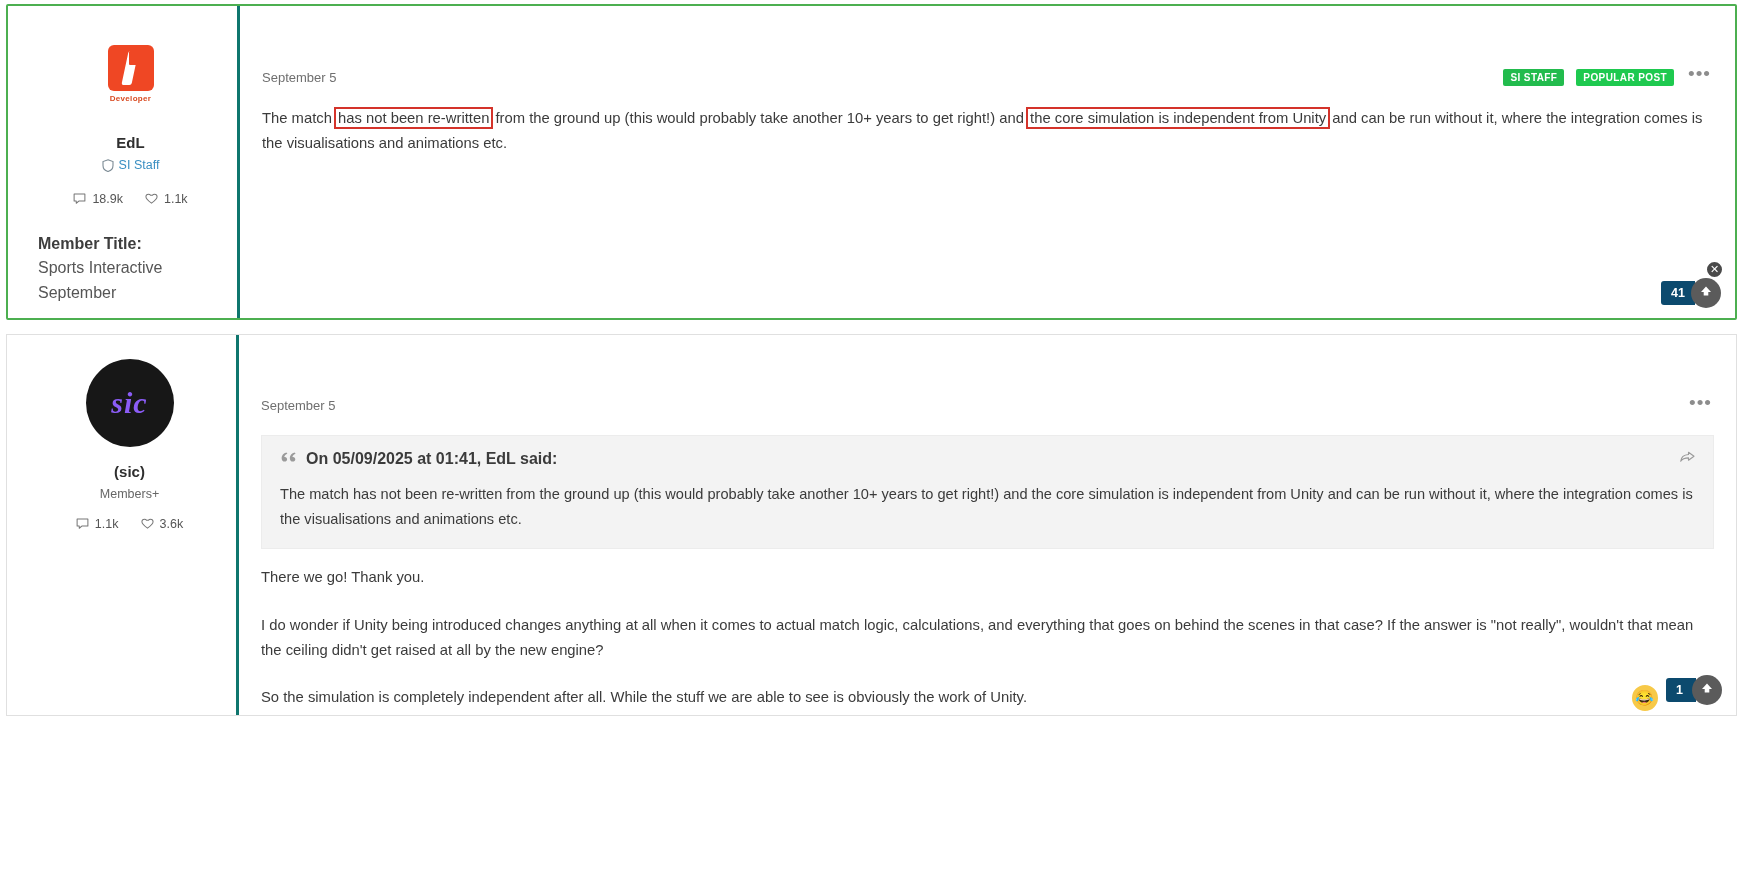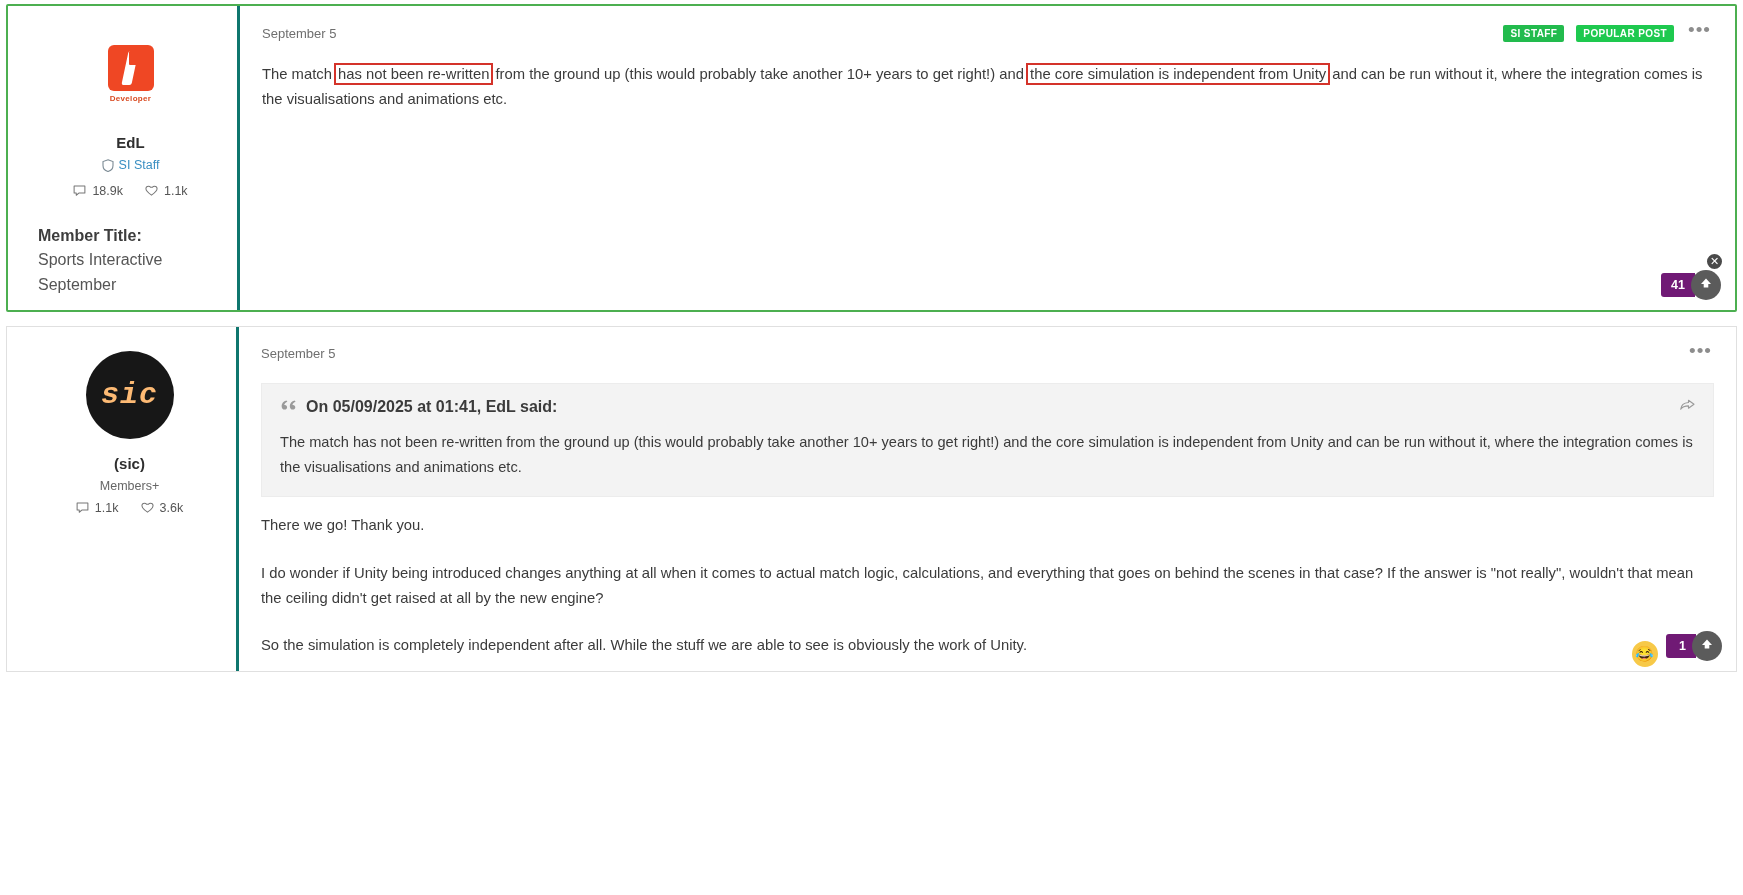--- a/index.html
+++ b/index.html
@@ -50,22 +50,22 @@
     border-radius: 50%;
     display: flex; align-items: center; justify-content: center;
     overflow: hidden;
     background: #ffffff;
   }
   .avatar.si {
     background: #ffffff;
   }
   .avatar.sic {
     background: #171717;
-    color: #fdba74;
-    font-family: Liberation Mono, monospace;
+    color: #8b5cf6;
+    font-family: Liberation Serif, serif;
     font-size: 30px;
     letter-spacing: 1px;
     font-style: italic;
     font-weight: bold;
   }
   .si-logo {
     display: flex;
     flex-direction: column;
     align-items: center;
     line-height: 1;
@@ -114,21 +114,21 @@
   .author-group {
     margin-top: 7px;
     font-size: 12.5px;
     color: #3a8fc2;
     display: inline-flex;
     align-items: center;
     gap: 5px;
   }
   .shield-icon svg { display: block; }
   .stats {
-    margin-top: 8px;
+    margin-top: 16px;
     display: flex;
     justify-content: center;
     gap: 22px;
     font-size: 12.5px;
     color: #555;
   }
   .stat {
     display: inline-flex;
     align-items: center;
     gap: 6px;
@@ -139,23 +139,24 @@
     text-align: left;
     font-size: 16px;
     line-height: 1.55;
   }
   .member-title-label { font-weight: bold; color: #3d3d3d; }
   .member-title-value { color: #555; }
 
   
   .body-col {
     flex: 1;
-    padding: 14px 22px 12px 22px;
+    padding: 14px 22px 4px 22px;
     position: relative;
     min-height: 240px;
+    margin-top: 44px;
   }
   .post-head {
     display: flex;
     align-items: center;
     justify-content: space-between;
     min-height: 26px;
   }
   .post-date {
     font-size: 13px;
     color: #6f6f6f;
@@ -232,28 +233,28 @@
 
   
   .react-wrap {
     position: absolute;
     right: 14px;
     bottom: 10px;
     display: flex;
     align-items: center;
   }
   .react-count {
-    background: #701a75;
+    background: #0c4a6e;
     color: #fff;
     font-size: 12.5px;
     font-weight: bold;
     padding: 5px 10px;
     border-radius: 3px 0 0 3px;
     min-width: 30px;
-    text-align: right;
+    text-align: left;
   }
   .react-btn {
     width: 30px; height: 30px;
     border-radius: 50%;
     background: #5b5b5b;
     color: #fff;
     display: flex; align-items: center; justify-content: center;
     margin-left: -4px;
     position: relative;
     z-index: 2;

